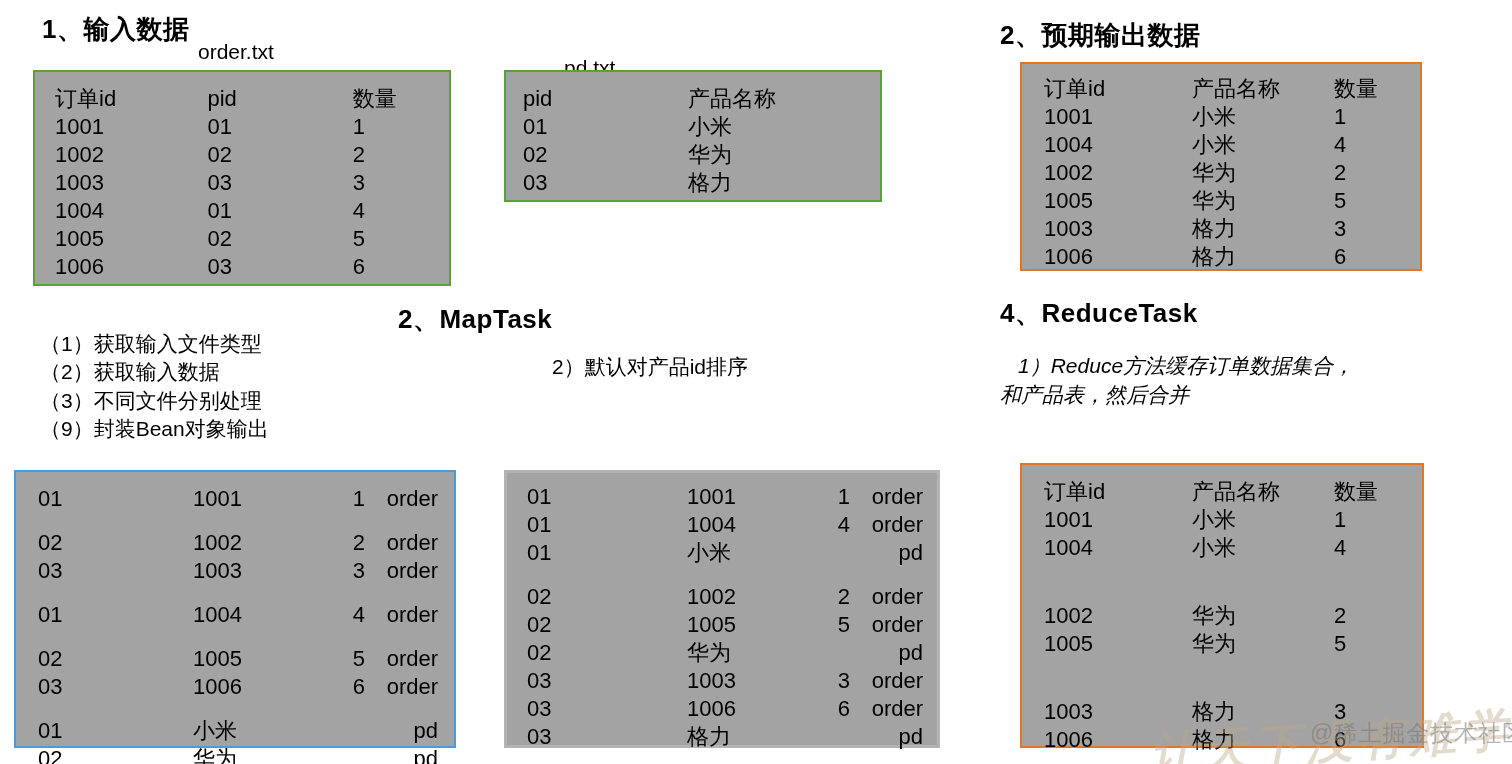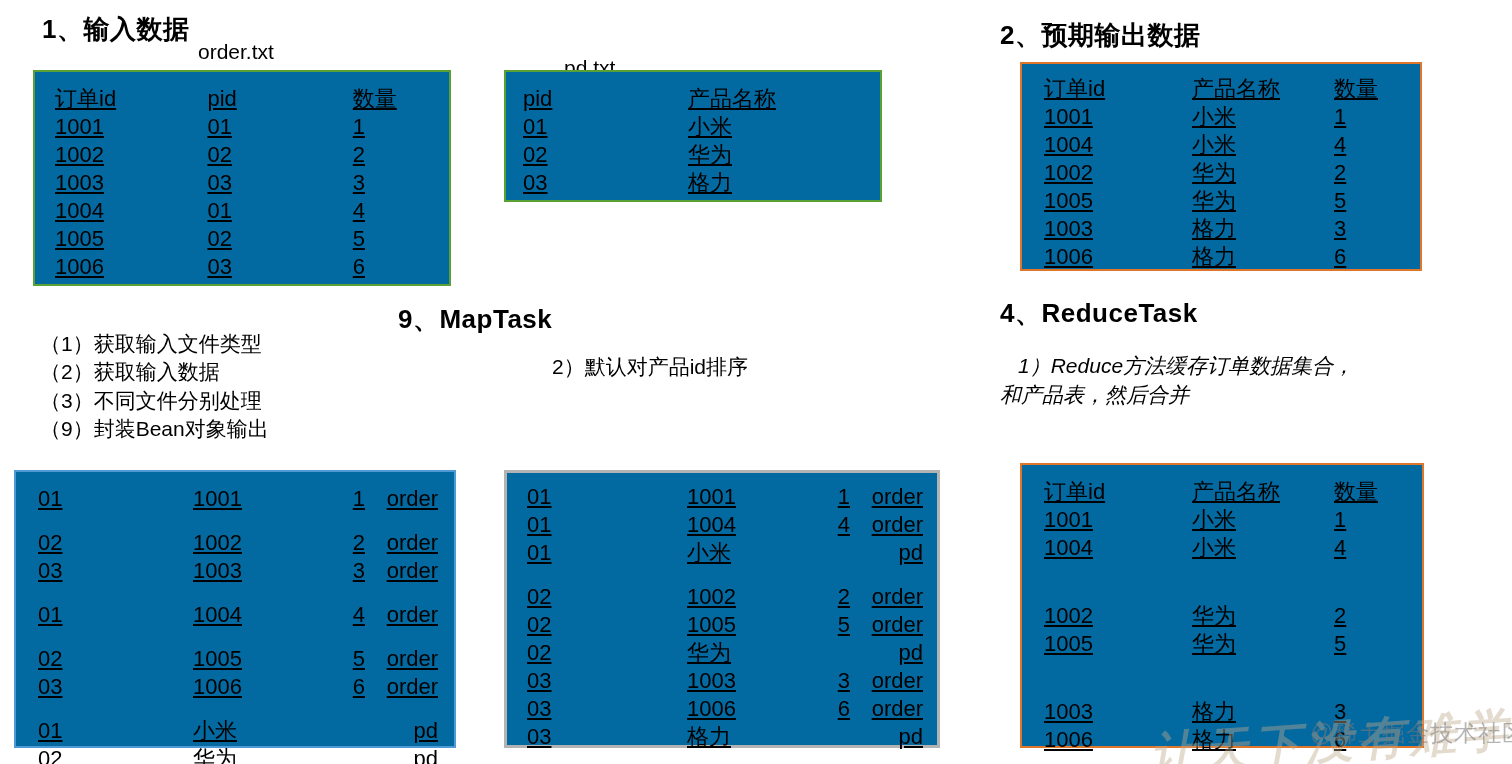--- a/index.html
+++ b/index.html
@@ -23,22 +23,21 @@
     letter-spacing: 0.5px;
     white-space: nowrap;
   }
   .file-caption {
     font-size: 21px;
     white-space: nowrap;
   }
 
   .box {
     box-sizing: border-box;
-    background: #0369a1;
-    text-decoration: underline;
+    background: #a3a3a3;
   }
   .box-green  { border: 2.5px solid #5aa134; }
   .box-orange { border: 2.5px solid #e0762a; }
   .box-blue   { border: 2px solid #4f9ad6; }
   .box-gray   { border: 3px solid #b3b3b3; }
 
   table.grid {
     border-collapse: collapse;
     font-size: 22px;
     width: 100%;
@@ -211,21 +210,21 @@
       </tr>
       <tr class="r">
         <td>1006</td>
         <td>格力</td>
         <td>6</td>
       </tr>
     </tbody>
   </table>
 </div>
 
-<div class="abs section-heading" style="left:398px; top:302px;">9、MapTask</div>
+<div class="abs section-heading" style="left:398px; top:302px;">2、MapTask</div>
 
 <div class="abs bullet-block" style="left:40px; top:330px;">
   <div>（1）获取输入文件类型</div>
   <div>（2）获取输入数据</div>
   <div>（3）不同文件分别处理</div>
   <div>（9）封装Bean对象输出</div>
 </div>
 
 <div class="abs bullet-block" style="left:552px; top:353px;">2）默认对产品id排序</div>
 

